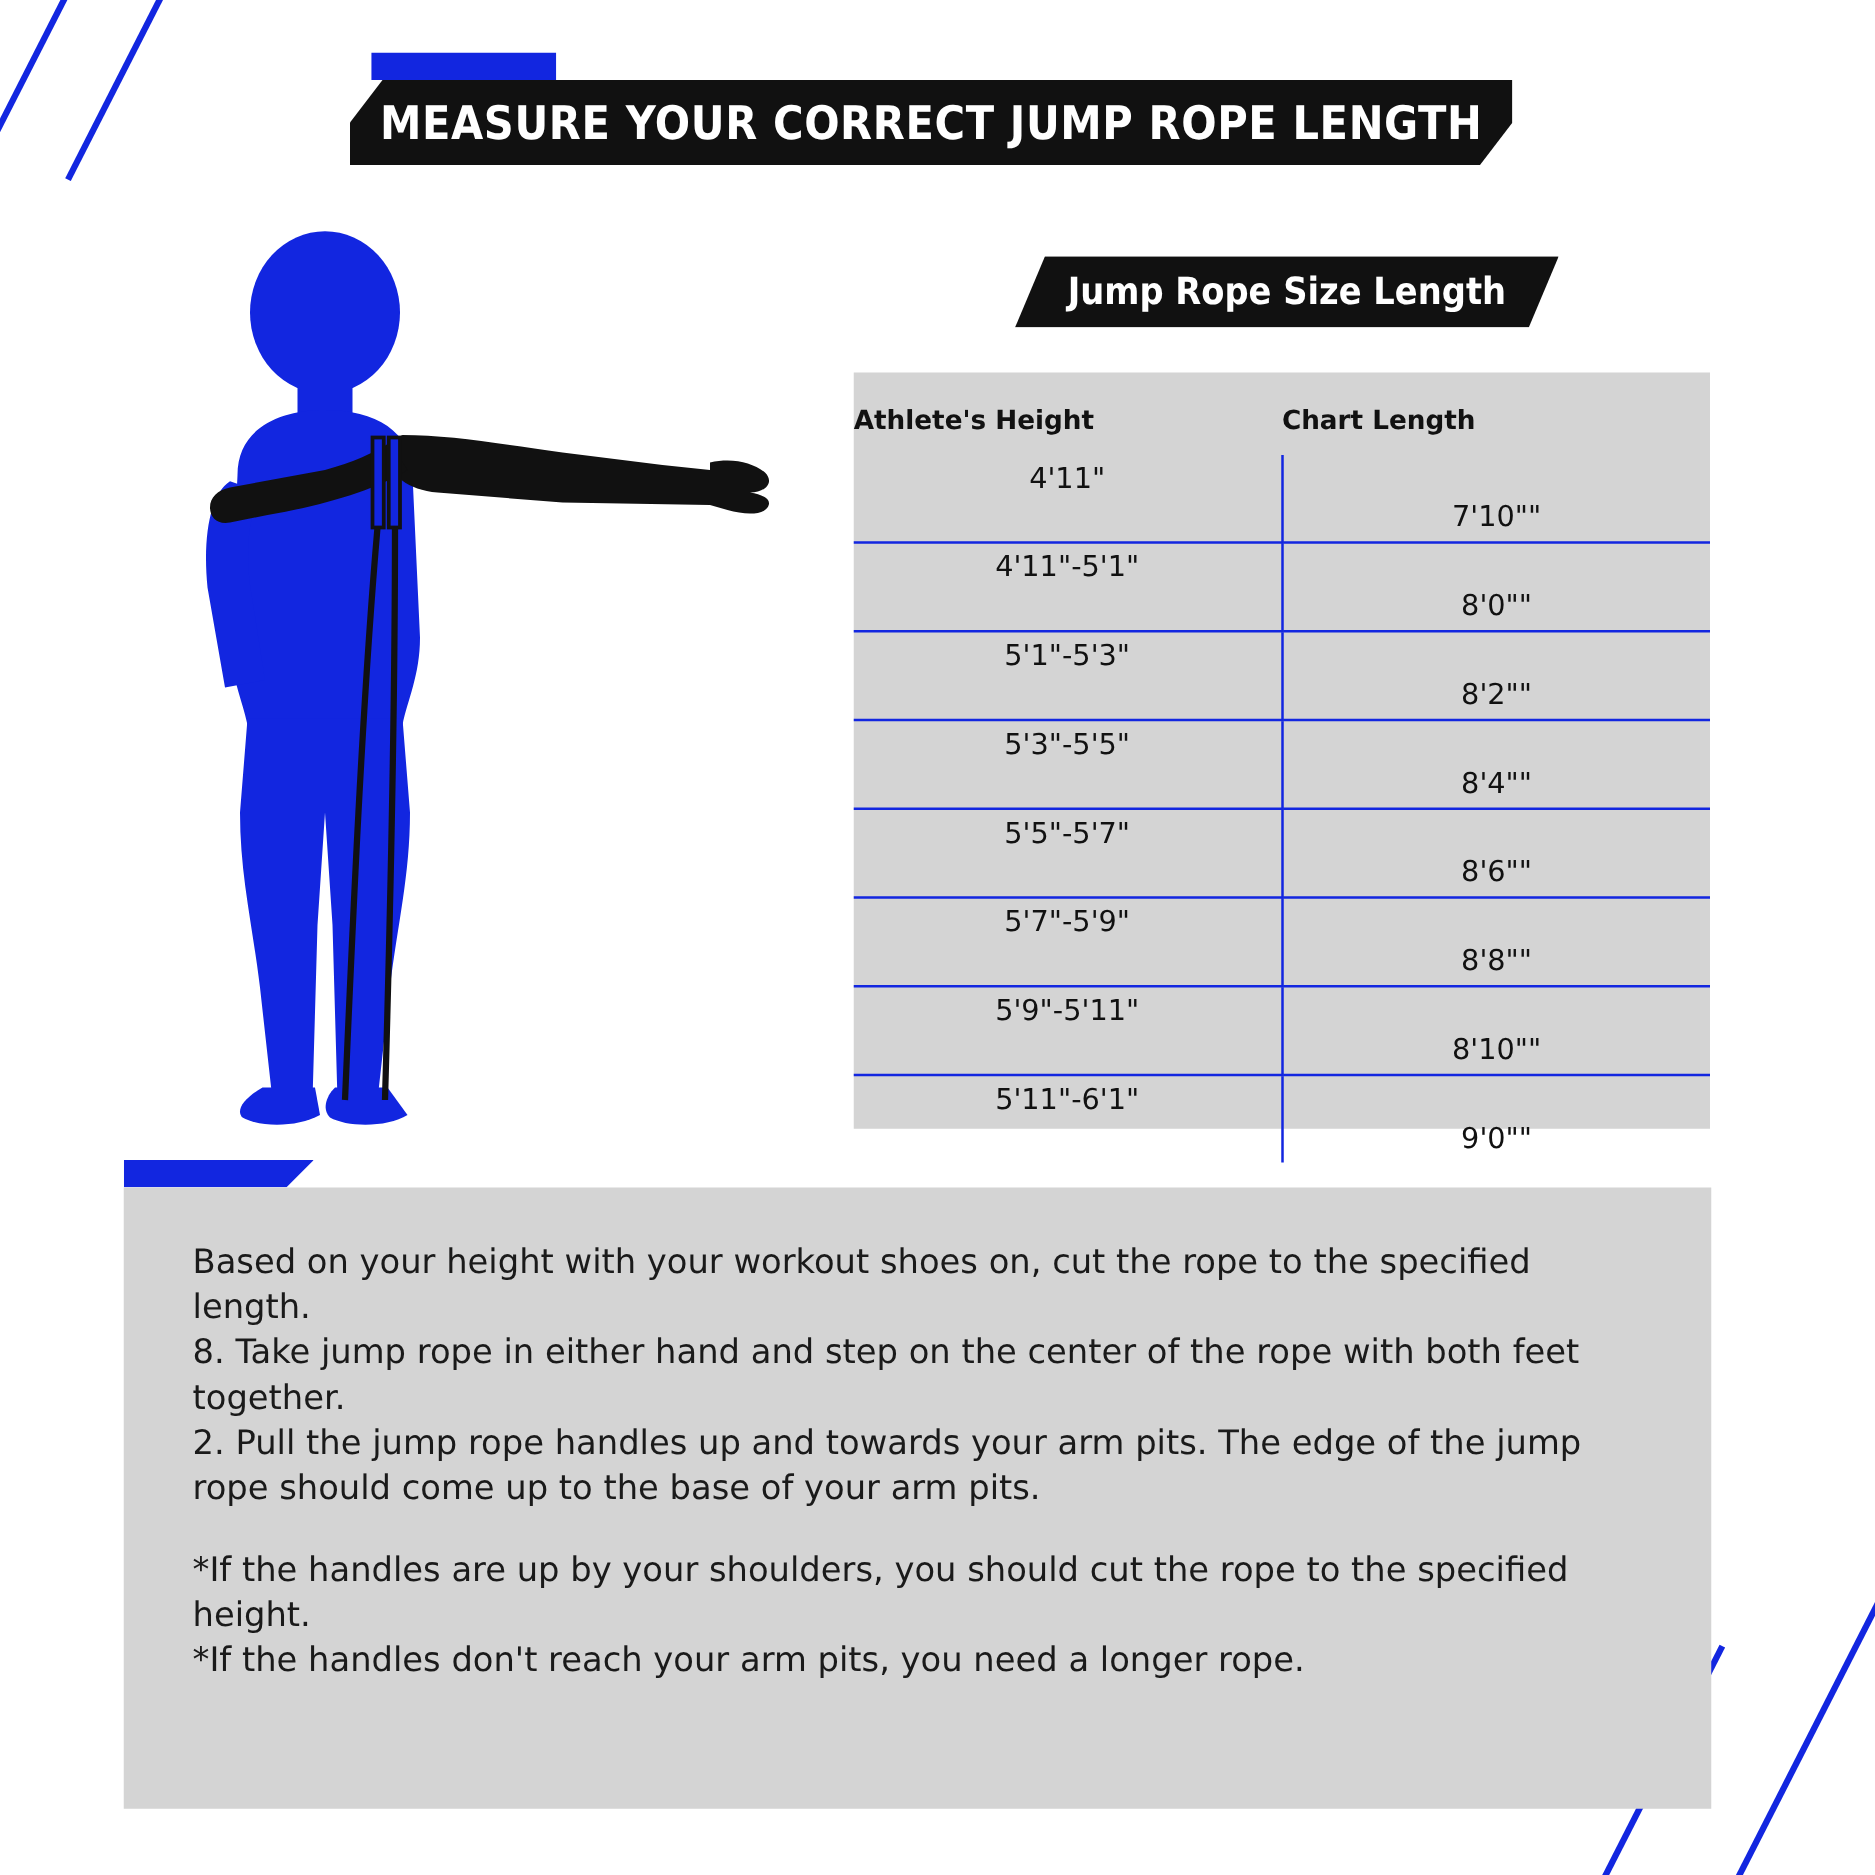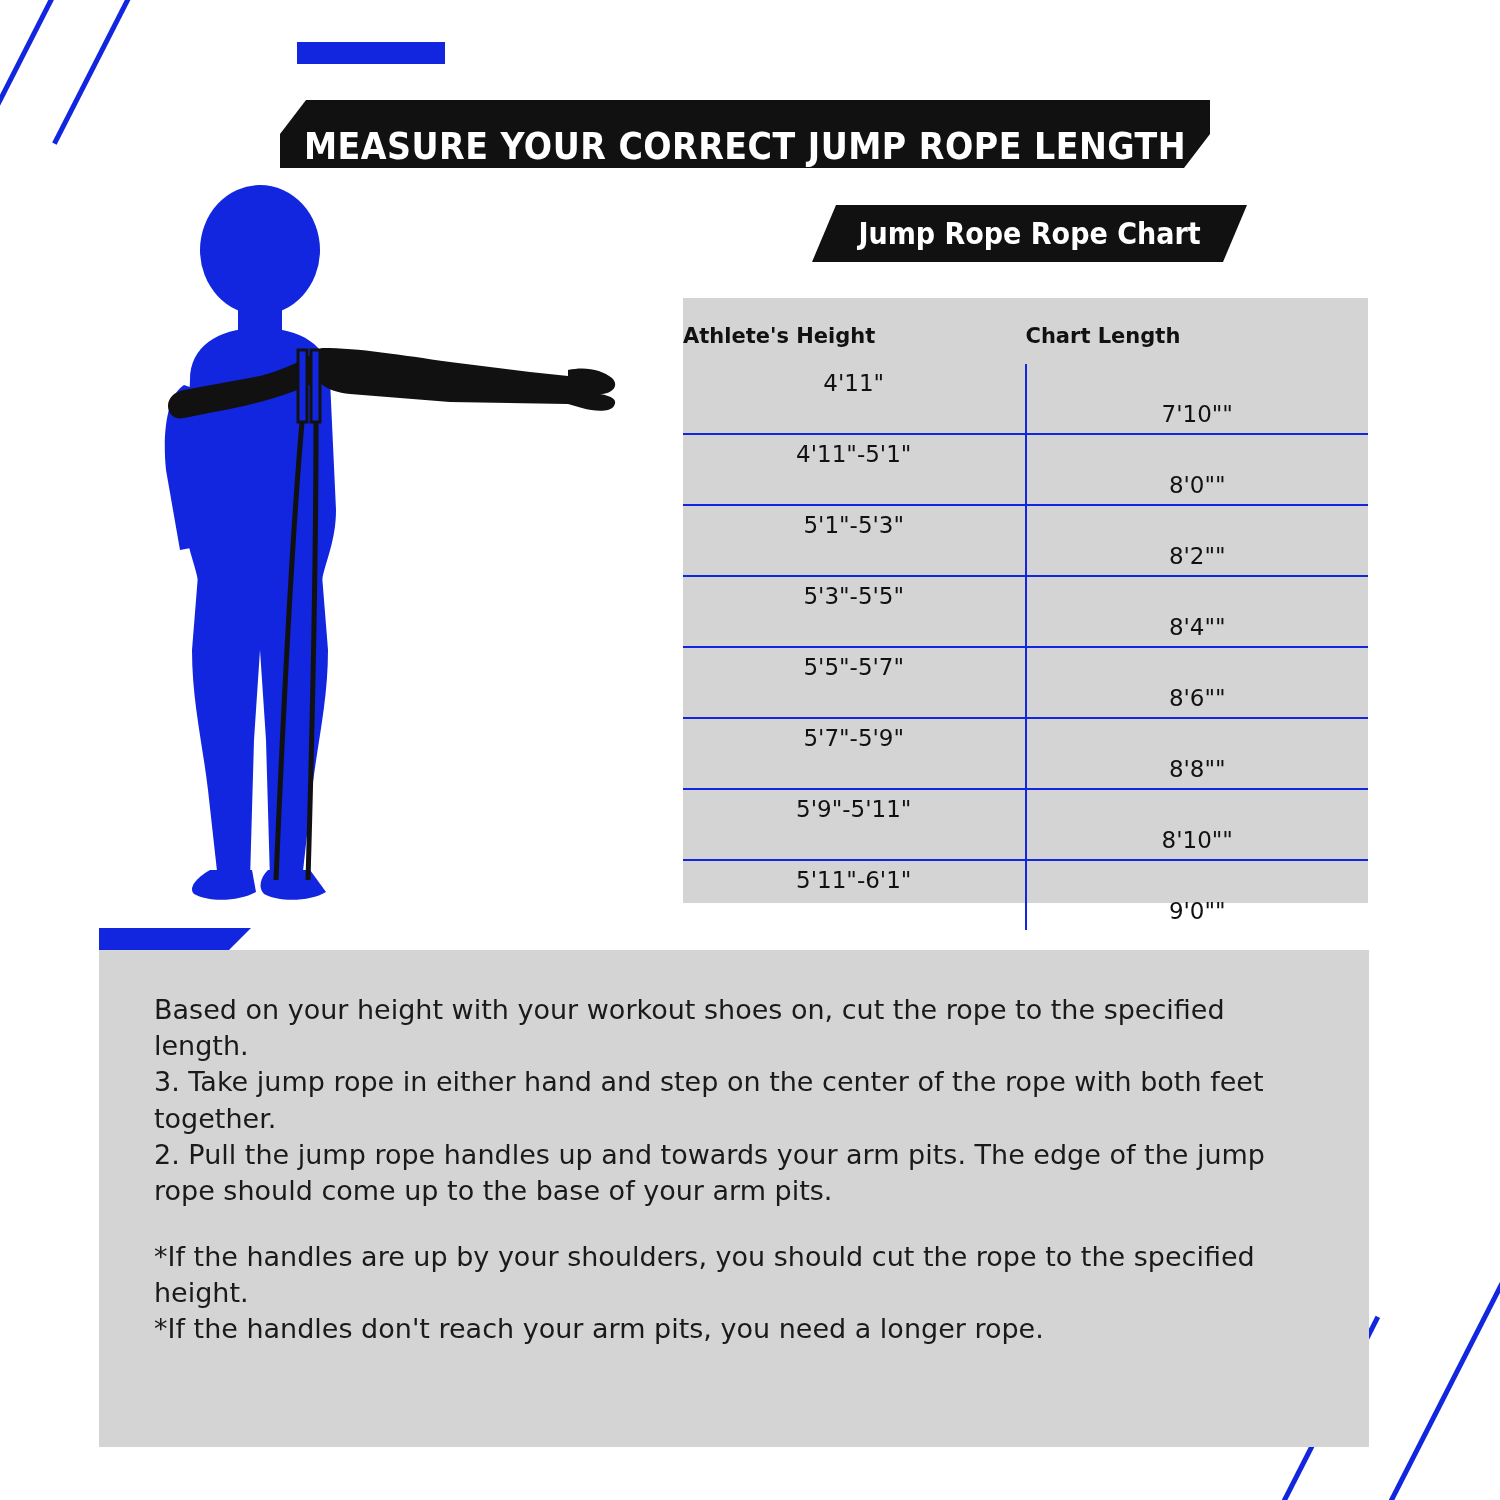--- a/index.html
+++ b/index.html
@@ -39,23 +39,22 @@
   }
   .title-banner {
     position: absolute;
     left: 280px;
     top: 64px;
     width: 930px;
     height: 68px;
     background: #111111;
     clip-path: polygon(26px 0, 100% 0, 100% 50%, calc(100% - 26px) 100%, 0 100%, 0 50%);
     display: flex;
-    align-items: flex-end;
+    align-items: center;
     justify-content: center;
-    margin-top: 36px;
   }
   .title-text {
     color: #ffffff;
     font-size: 37px;
     font-weight: bold;
     letter-spacing: 0.5px;
     font-family: "DejaVu Sans Condensed", "Liberation Sans", sans-serif;
     text-transform: uppercase;
   }
 
@@ -210,21 +209,21 @@
     <g>
       <rect x="148" y="170" width="9" height="72" fill="#1226e0" stroke="#111111" stroke-width="3"></rect>
       <rect x="161" y="170" width="9" height="72" fill="#1226e0" stroke="#111111" stroke-width="3"></rect>
       <path d="M152 242 C140 380 132 560 126 700" stroke="#111111" stroke-width="5" fill="none"></path>
       <path d="M166 242 C166 380 162 560 158 700" stroke="#111111" stroke-width="5" fill="none"></path>
     </g>
   </svg>
 </div>
 
 <div class="chart-banner">
-  <span class="chart-banner-text">Jump Rope Rope Chart</span>
+  <span class="chart-banner-text">Jump Rope Size Length</span>
 </div>
 
 <div class="table-panel">
   <table class="size-chart">
     <thead>
       <tr>
         <th>Athlete's Height</th>
         <th>Chart Length</th>
       </tr>
     </thead>
@@ -261,18 +260,18 @@
         <td class="col-height">5'11"-6'1"</td>
         <td class="col-length">9'0""</td>
       </tr>
     </tbody>
   </table>
 </div>
 
 <div class="instr-tab"></div>
 <div class="instr-panel">
   <p>Based on your height with your workout shoes on, cut the rope to the specified length.</p>
-  <p>3. Take jump rope in either hand and step on the center of the rope with both feet together.</p>
+  <p>8. Take jump rope in either hand and step on the center of the rope with both feet together.</p>
   <p>2. Pull the jump rope handles up and towards your arm pits. The edge of the jump rope should come up to the base of your arm pits.</p>
   <div class="instr-gap"></div>
   <p>*If the handles are up by your shoulders, you should cut the rope to the specified height.</p>
   <p>*If the handles don't reach your arm pits, you need a longer rope.</p>
 </div>
 
 </body></html>

